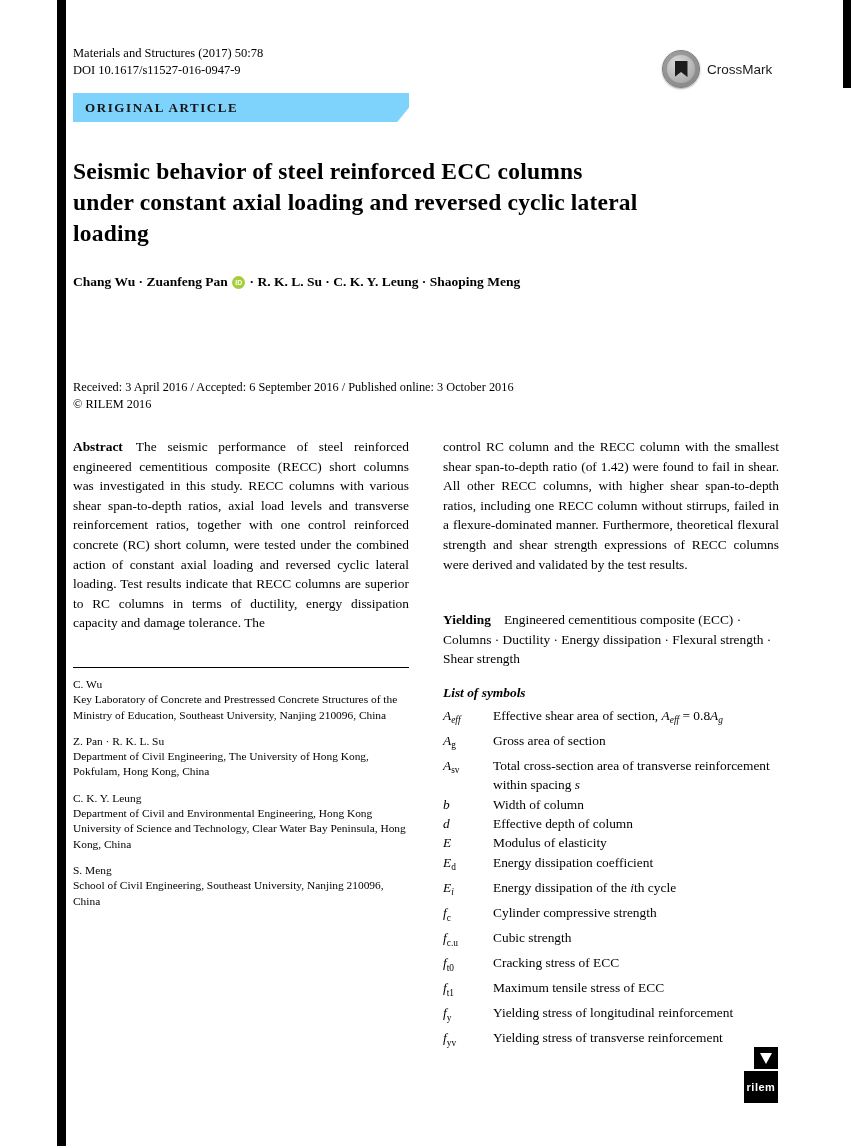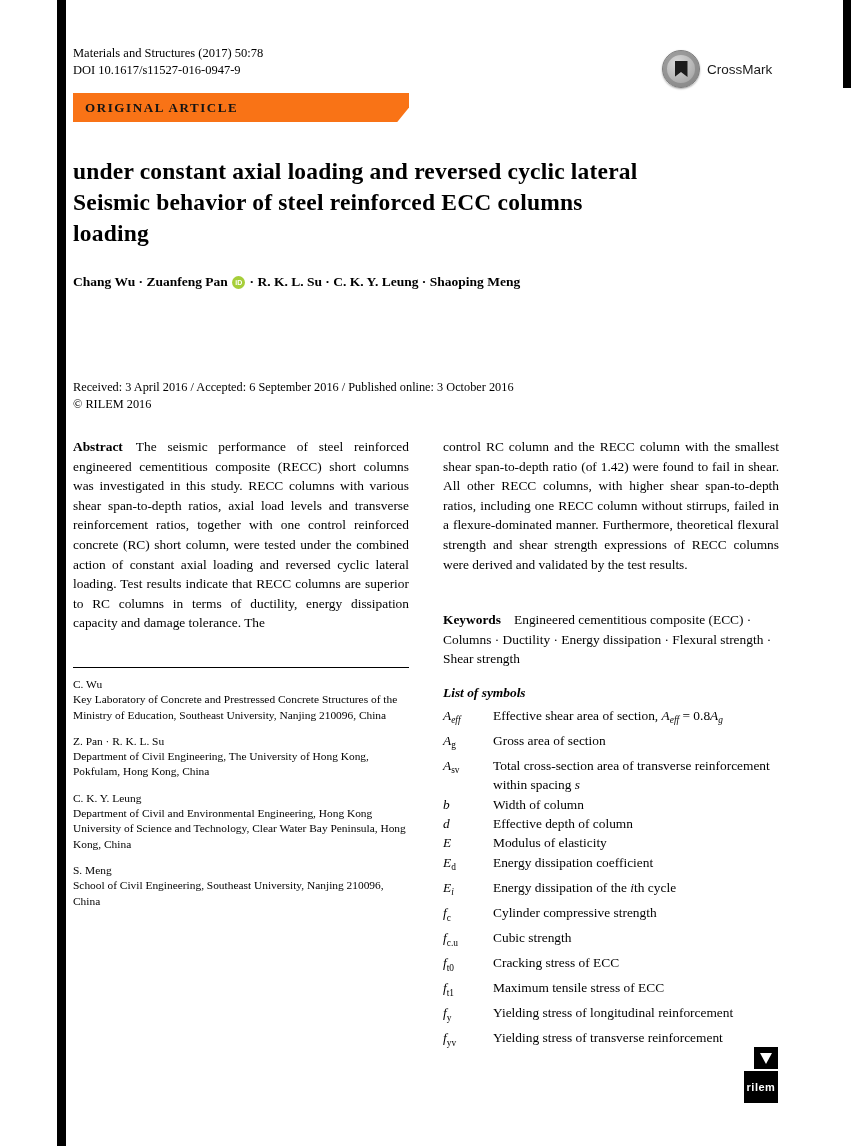--- a/index.html
+++ b/index.html
@@ -22,21 +22,21 @@
     border:1px solid #7d7d7d;
     display:flex; align-items:center; justify-content:center;
     box-shadow: inset 0 0 0 4px rgba(120,120,120,.55), 0 1px 2px rgba(0,0,0,.35);
   }
   .cm-glyph { width:13px; height:16px; background:#1c1c1c;
     clip-path: polygon(0 0,100% 0,100% 100%,50% 68%,0 100%); }
   .cm-label { font-family:"Liberation Sans", sans-serif; font-size:13.5px; color:#1a1a1a; }
 
   .banner {
     position:absolute; left:73px; top:93px; width:336px; height:29px;
-    background:#f97316; color:#141414;
+    background:#7dd3fc; color:#141414;
     font-size:13px; font-weight:bold; letter-spacing:1.6px;
     line-height:29px; padding-left:12px;
     clip-path: polygon(0 0, 100% 0, 100% 50%, 96.5% 100%, 0 100%);
   }
 
   .title { position:absolute; left:73px; top:156px; width:680px;
     font-size:23.5px; font-weight:bold; line-height:31px; letter-spacing:0.2px; }
 
   .authors { position:absolute; left:73px; top:274px; font-size:13.5px; font-weight:bold; }
   .orcid {
@@ -96,22 +96,22 @@
       <span class="cm-glyph"></span>
     </span>
     <span class="cm-label">CrossMark</span>
   </div>
 
   <div class="banner">
     <span>ORIGINAL ARTICLE</span>
   </div>
 
   <h1 class="title">
+    <div>Seismic behavior of steel reinforced ECC columns</div>
     <div>under constant axial loading and reversed cyclic lateral</div>
-    <div>Seismic behavior of steel reinforced ECC columns</div>
     <div>loading</div>
   </h1>
 
   <div class="authors">
     <span>Chang Wu · Zuanfeng Pan</span>
     <span class="orcid">iD</span>
     <span> · R. K. L. Su · C. K. Y. Leung · Shaoping Meng</span>
   </div>
 
   <div class="received">
@@ -145,21 +145,21 @@
         <div>S. Meng</div>
         <div>School of Civil Engineering, Southeast University, Nanjing 210096, China</div>
       </div>
 
     </div>
   </div>
 
   <div class="col col-right">
     <p class="just"><span>control RC column and the RECC column with the smallest shear span-to-depth ratio (of 1.42) were found to fail in shear. All other RECC columns, with higher shear span-to-depth ratios, including one RECC column without stirrups, failed in a flexure-dominated manner. Furthermore, theoretical flexural strength and shear strength expressions of RECC columns were derived and validated by the test results.</span></p>
 
-    <p class="kw"><span class="run-head">Keywords</span><span>Engineered cementitious composite (ECC) · Columns · Ductility · Energy dissipation · Flexural strength · Shear strength</span></p>
+    <p class="kw"><span class="run-head">Yielding</span><span>Engineered cementitious composite (ECC) · Columns · Ductility · Energy dissipation · Flexural strength · Shear strength</span></p>
 
     <div class="symbols-heading">List of symbols</div>
 
     <div class="symbol-list">
       <div class="symbol-row">
           <span class="symbol-term"><i>A</i><sub><i>eff</i></sub></span>
           <span class="symbol-desc">Effective shear area of section, <i>A</i><sub><i>eff</i></sub> = 0.8<i>A</i><sub><i>g</i></sub></span>
         </div>
       <div class="symbol-row">
           <span class="symbol-term"><i>A</i><sub>g</sub></span>

